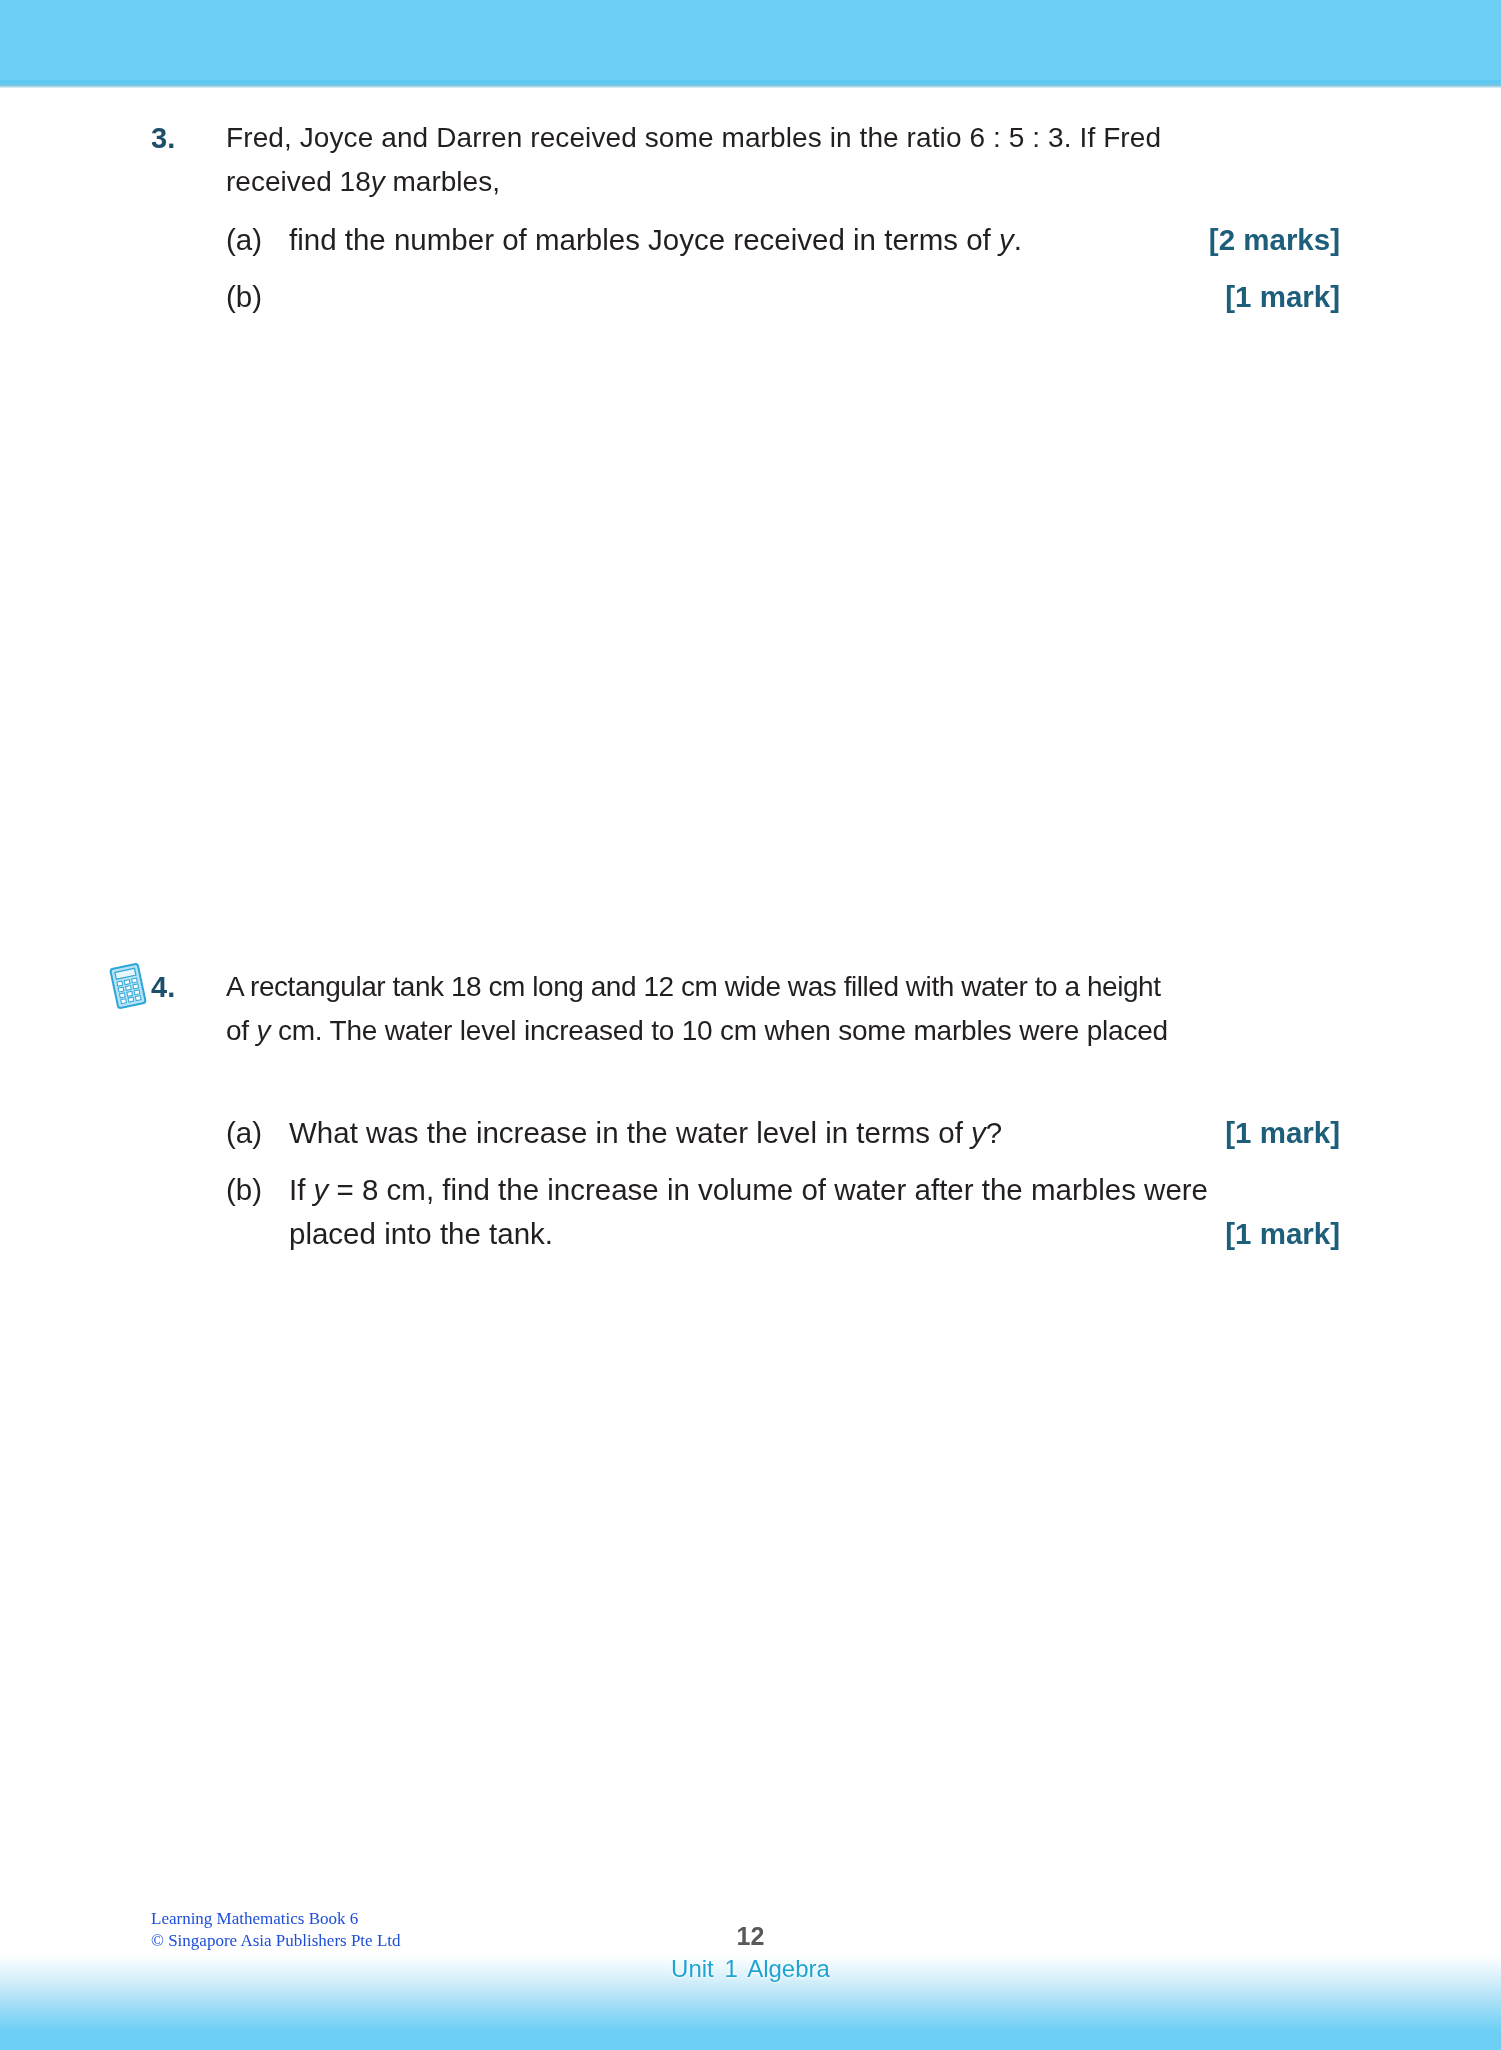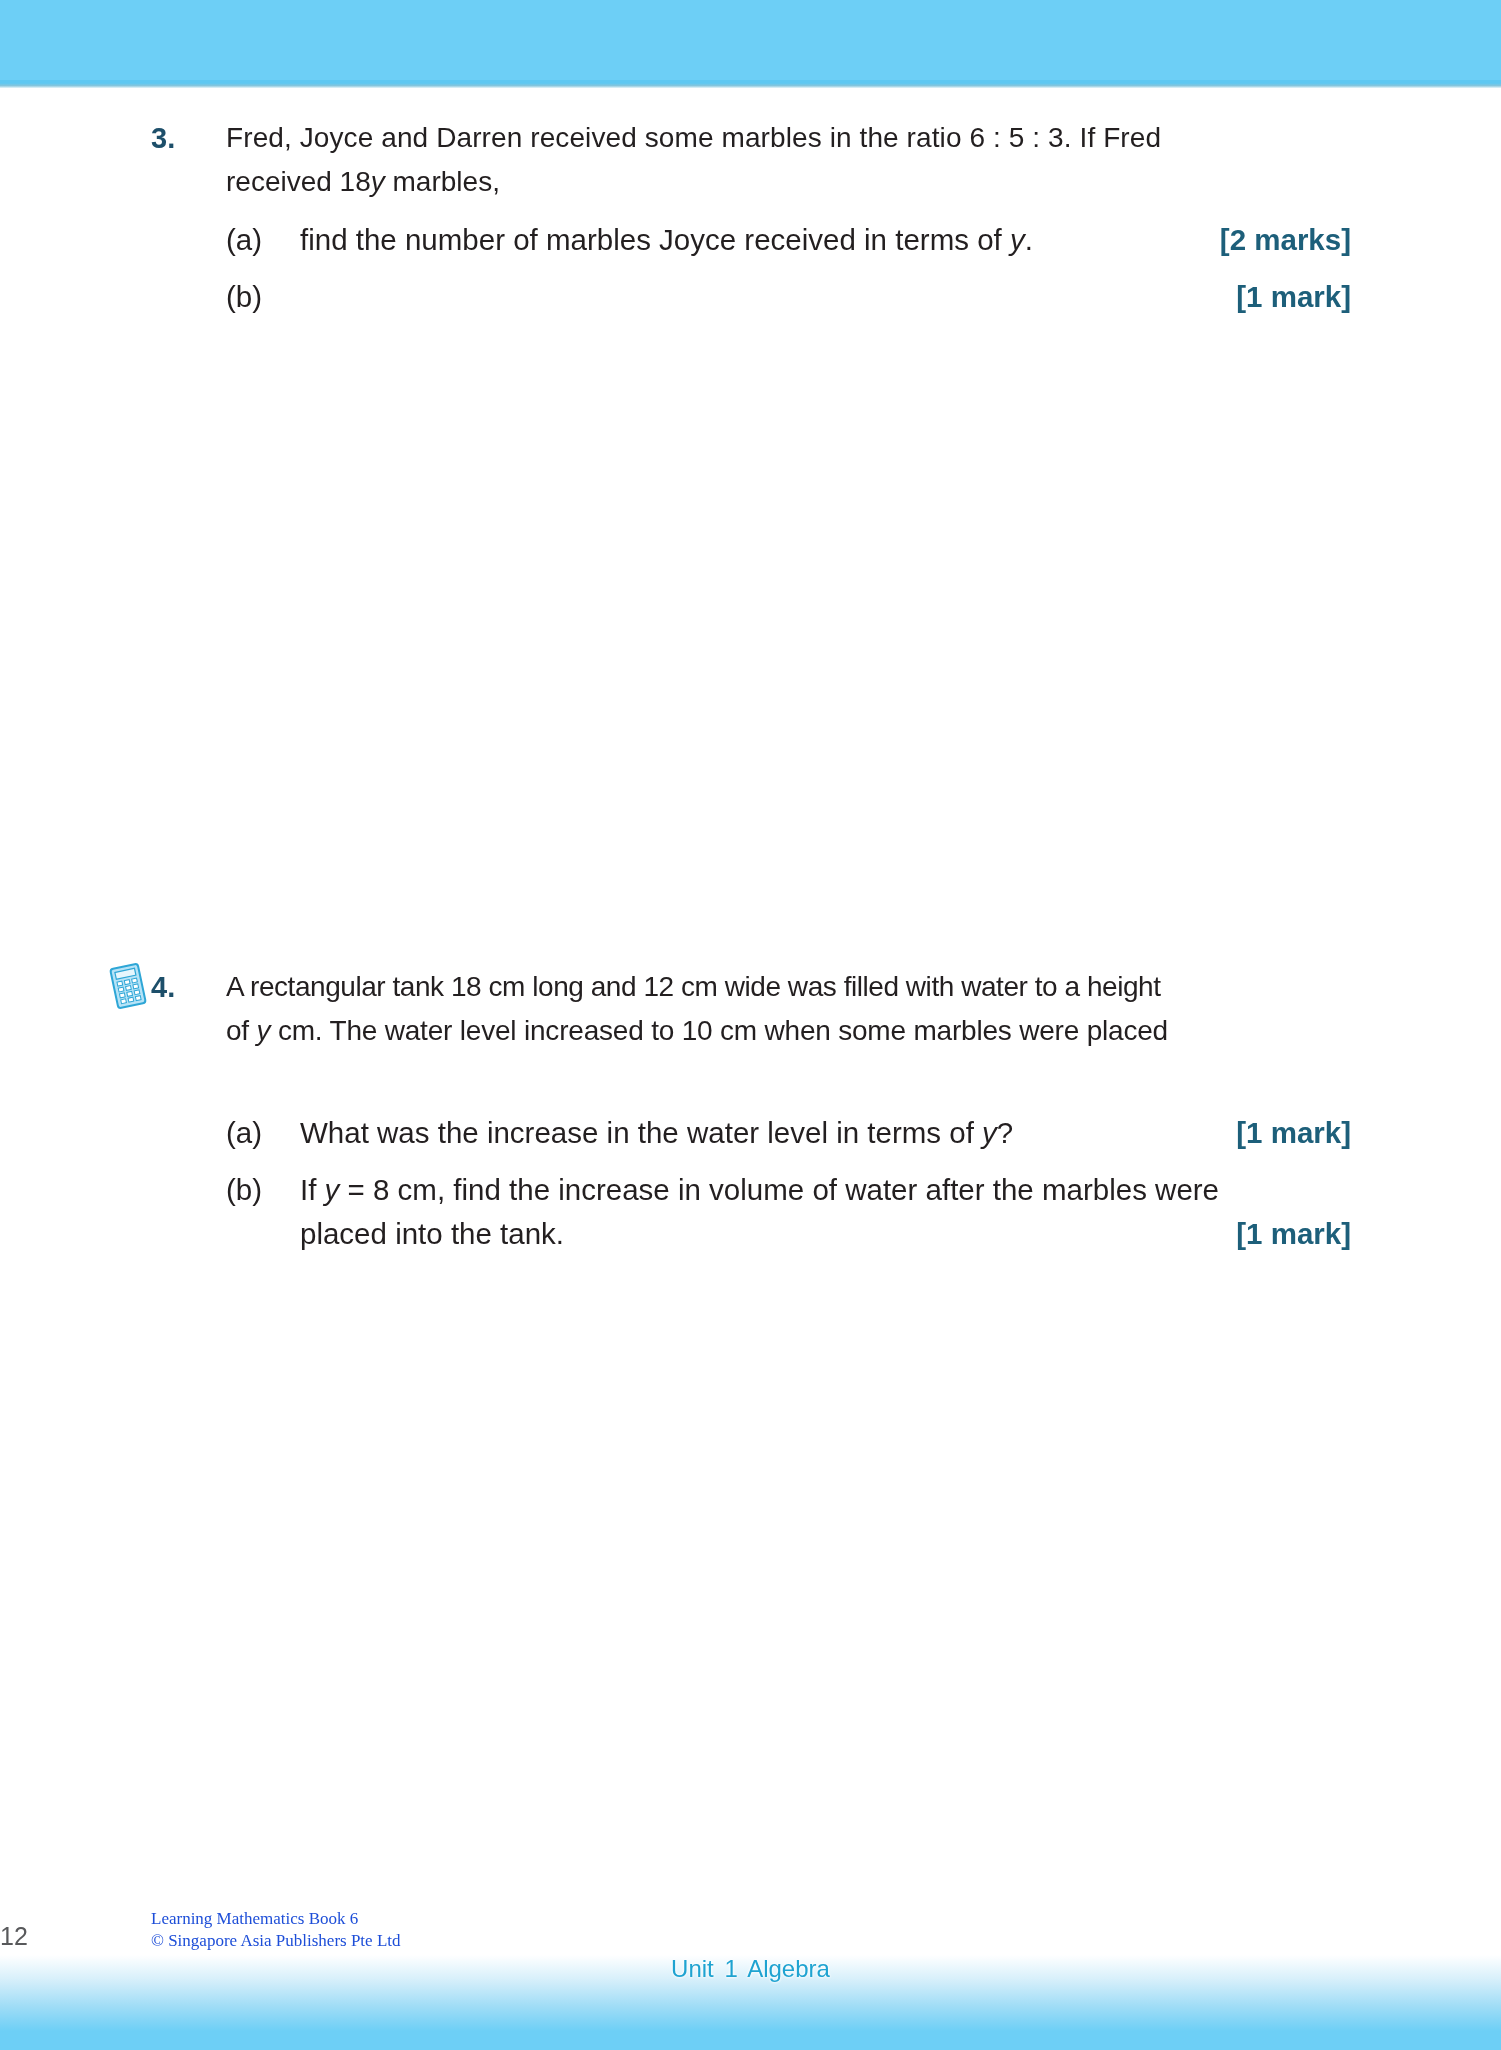--- a/index.html
+++ b/index.html
@@ -58,21 +58,21 @@
       font-size: 29.5px;
       line-height: 44px;
     }
     .part-label {
       position: absolute;
       left: 0;
       top: 0;
     }
     .part-body {
       position: absolute;
-      left: 74px;
+      left: 63px;
       width: 1051px;
     }
     .part-line {
       display: flex;
       justify-content: space-between;
       white-space: nowrap;
     }
     .marks {
       font-weight: bold;
       color: #1d5f7a;
@@ -106,21 +106,22 @@
       top: 1955px;
       width: 1501px;
       height: 95px;
       background: linear-gradient(#ffffff 0%, #d8f0fb 25%, #9edcf6 55%, #6dcff6 80%, #6dcff6 100%);
     }
     .page-number {
       position: absolute;
       left: 0;
       width: 1501px;
       top: 1922px;
-      font-weight: normal;
+      text-align: center;
+      font-weight: bold;
       font-size: 25px;
       color: #58595b;
     }
     .unit-title {
       position: absolute;
       left: 0;
       width: 1501px;
       top: 1955px;
       text-align: center;
       font-size: 24px;

